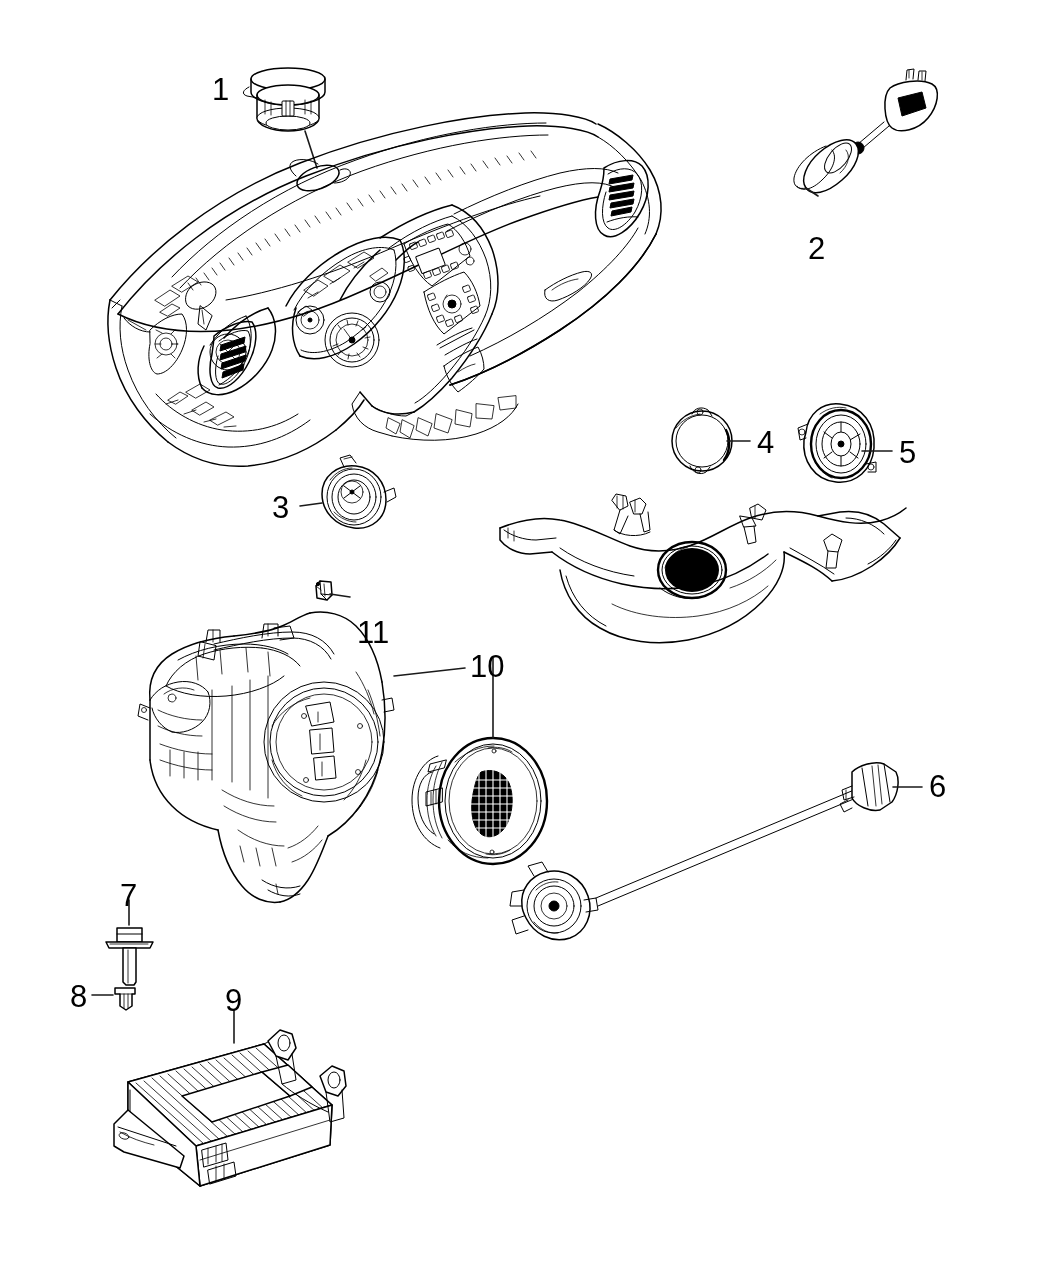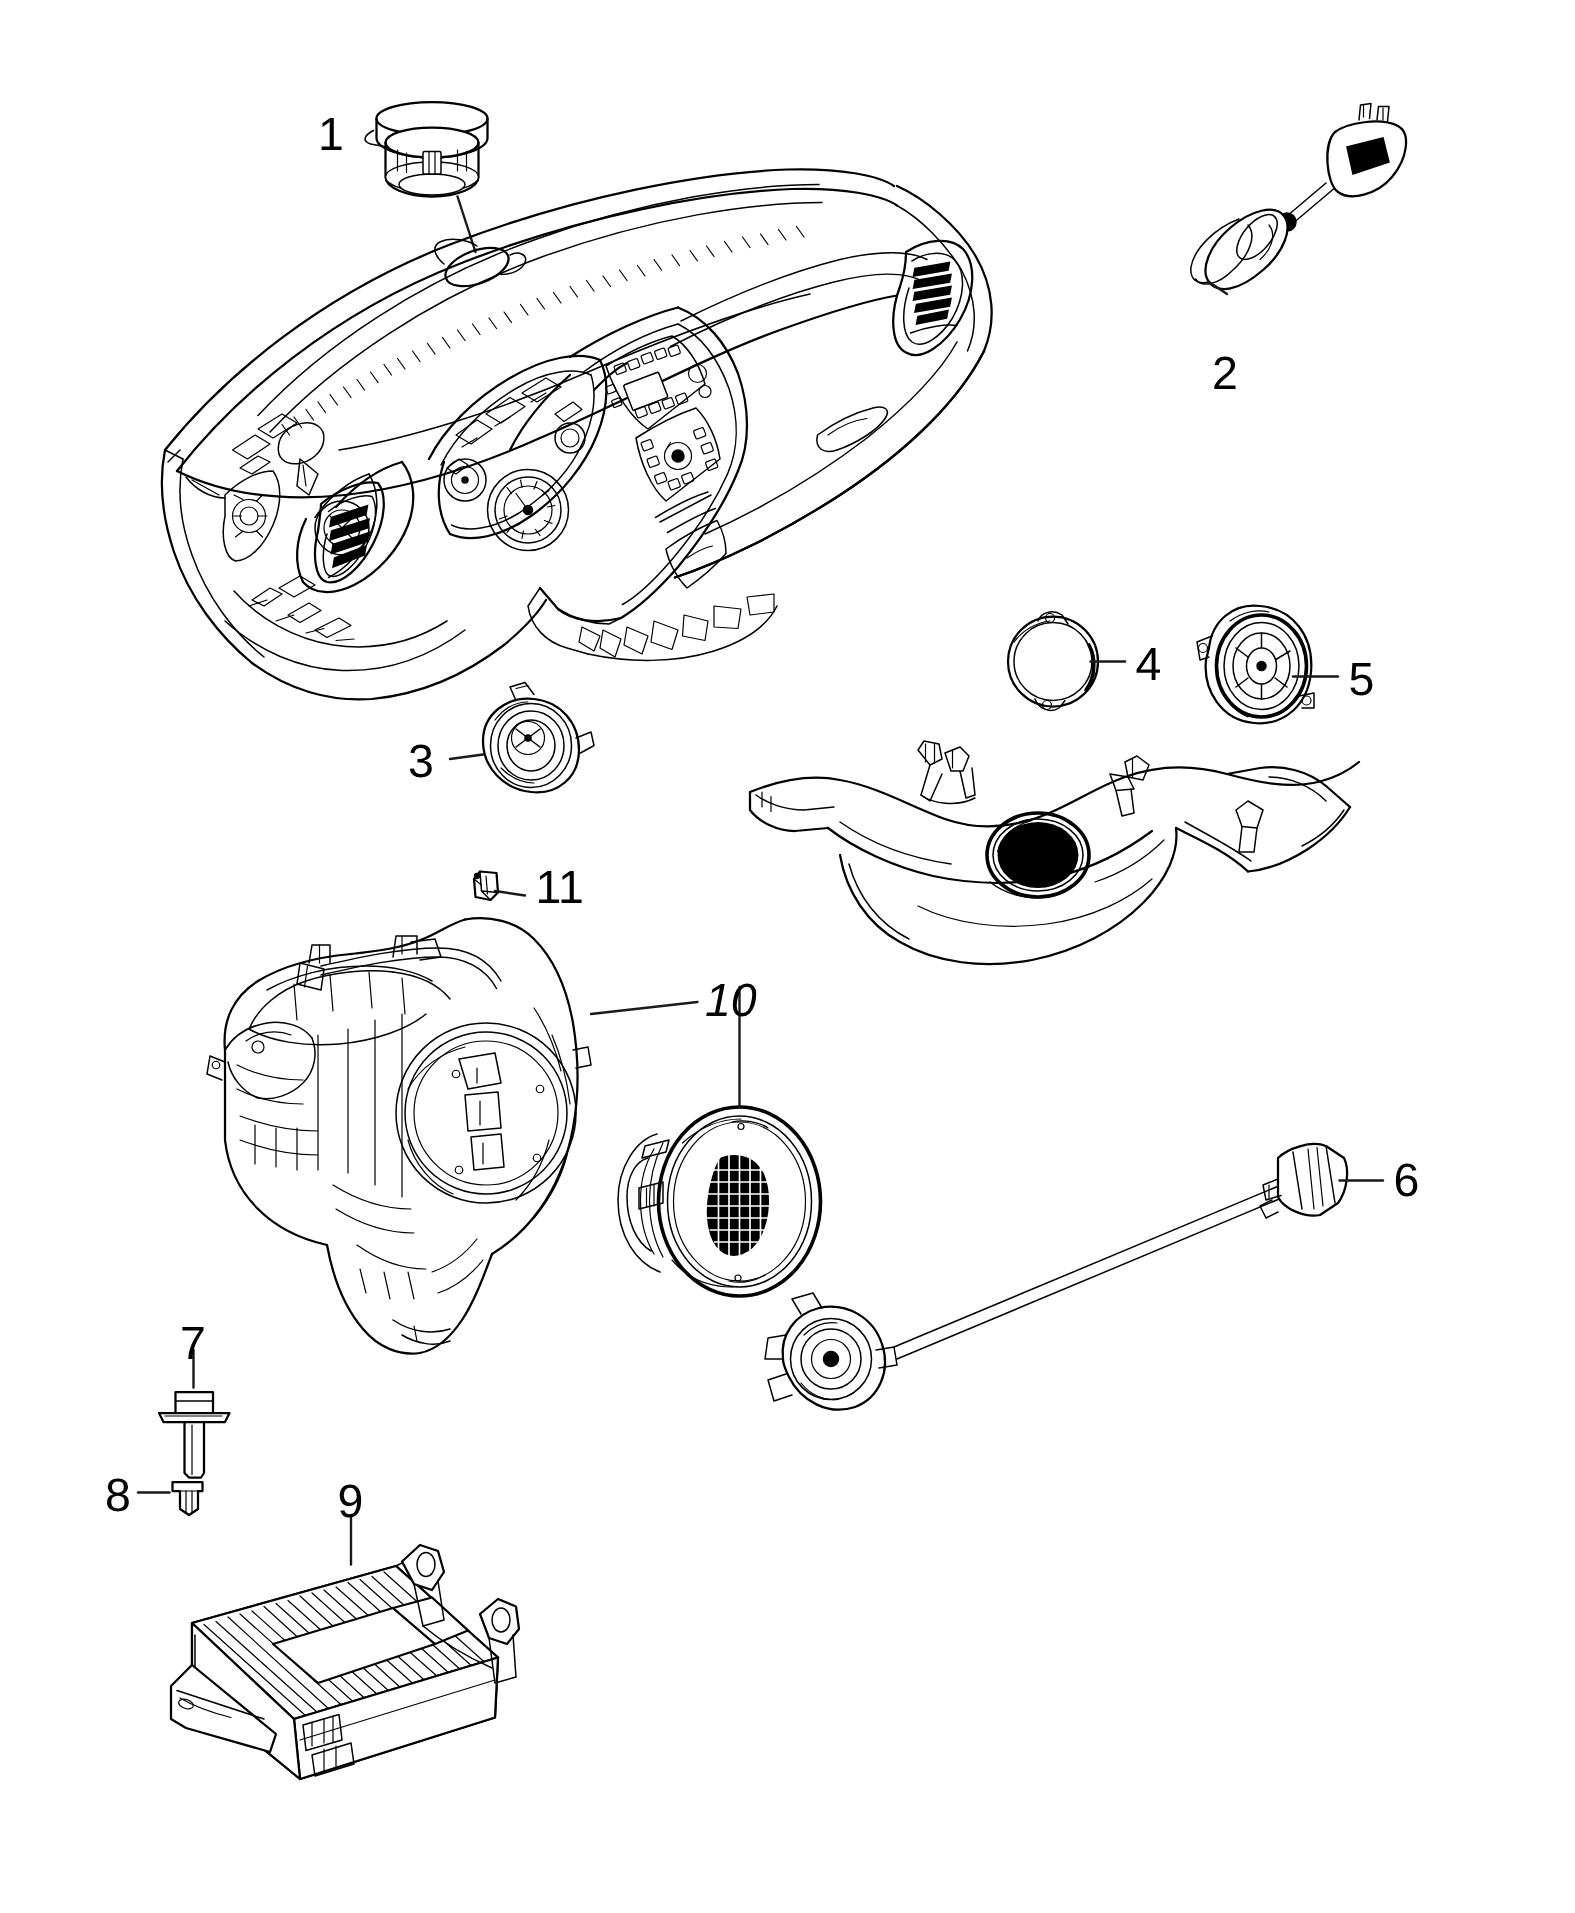--- a/index.html
+++ b/index.html
@@ -729,16 +729,16 @@
 
   <div class="callout-label" style="left:212px; top:74px;">1</div>
   <div class="callout-label" style="left:808px; top:233px;">2</div>
   <div class="callout-label" style="left:272px; top:492px;">3</div>
   <div class="callout-label" style="left:757px; top:427px;">4</div>
   <div class="callout-label" style="left:899px; top:437px;">5</div>
   <div class="callout-label" style="left:929px; top:771px;">6</div>
   <div class="callout-label" style="left:120px; top:880px;">7</div>
   <div class="callout-label" style="left:70px; top:981px;">8</div>
   <div class="callout-label" style="left:225px; top:985px;">9</div>
-  <div class="callout-label" style="left:470px; top:651px;font-style:italic;">10</div>
-  <div class="callout-label" style="left:357px; top:576px;">11</div>
+  <div class="callout-label" style="left:470px; top:651px;">10</div>
+  <div class="callout-label" style="left:357px; top:617px;">11</div>
 
 </div>
 
 </body></html>

